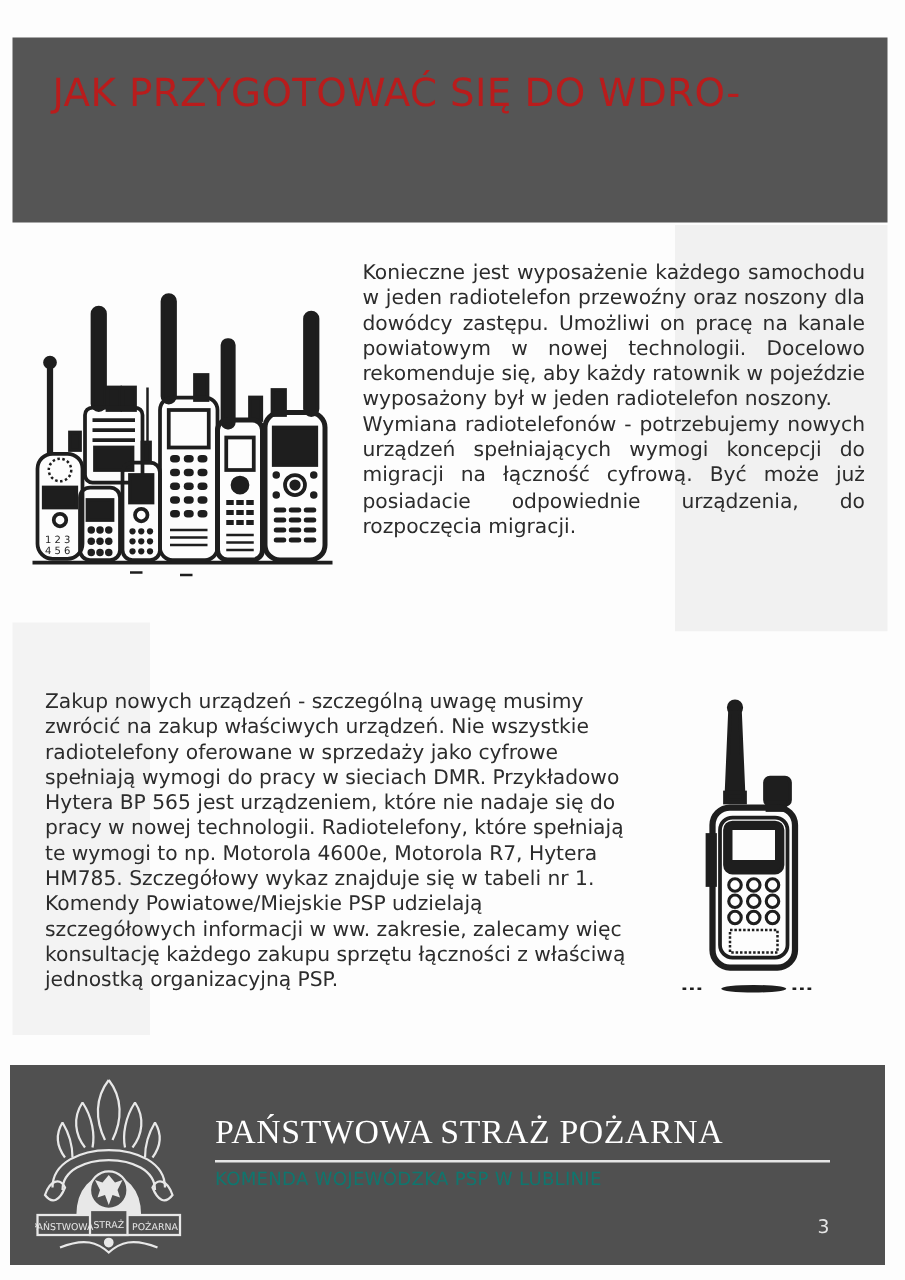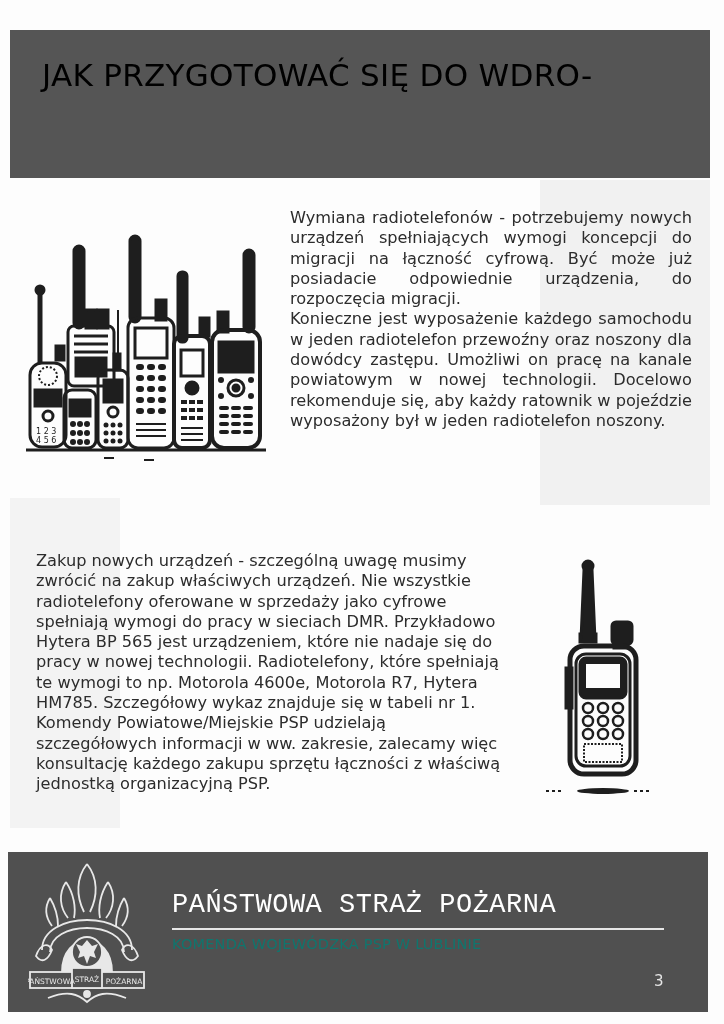--- a/index.html
+++ b/index.html
@@ -1,28 +1,28 @@
 <!DOCTYPE html>
 <html><head>
 <meta charset="utf-8">
 <style>
   html,body{margin:0;padding:0;}
   body{width:724px;height:1024px;background:#fdfdfd;position:relative;overflow:hidden;font-family:"DejaVu Sans","Liberation Sans",sans-serif;color:#2a2a2a;}
   .header-band{position:absolute;left:10px;top:30px;width:700px;height:148px;background:#555555;}
-  .header-title{position:absolute;left:42px;top:52px;width:660px;color:#000000;font-family:"DejaVu Sans",sans-serif;font-size:31px;line-height:46px;letter-spacing:0.3px;font-weight:normal;}
+  .header-title{position:absolute;left:42px;top:52px;width:660px;color:#b91c1c;font-family:"DejaVu Sans",sans-serif;font-size:31px;line-height:46px;letter-spacing:0.3px;font-weight:normal;}
   .shade-right{position:absolute;left:540px;top:180px;width:170px;height:325px;background:#f1f1f1;}
   .shade-left{position:absolute;left:10px;top:498px;width:110px;height:330px;background:#f3f3f3;}
   .para{position:absolute;font-size:16.2px;line-height:20.3px;color:#2c2c2c;}
   .para p{margin:0;}
   .para1{left:290px;top:208px;width:402px;text-align:justify;}
   .para2{left:36px;top:551px;width:476px;}
   .illus1{position:absolute;left:22px;top:228px;width:248px;height:236px;}
   .illus2{position:absolute;left:540px;top:558px;width:115px;height:240px;}
   .footer-band{position:absolute;left:8px;top:852px;width:700px;height:160px;background:#505050;}
-  .footer-title{position:absolute;left:172px;top:890px;color:#ffffff;font-size:27px;letter-spacing:0.5px;font-family:Liberation Mono, monospace;}
+  .footer-title{position:absolute;left:172px;top:890px;color:#ffffff;font-size:27px;letter-spacing:0.5px;font-family:Liberation Serif, serif;}
   .footer-rule{position:absolute;left:172px;top:928px;width:492px;height:2px;background:#e6e6e6;}
   .footer-sub{position:absolute;left:172px;top:936px;color:#0f766e;font-size:14.5px;letter-spacing:0.2px;}
   .page-num{position:absolute;left:654px;top:972px;color:#e6e6e6;font-size:15px;}
   .emblem{position:absolute;left:28px;top:860px;width:118px;height:150px;}
   .dot{position:absolute;left:24px;top:48px;width:3px;height:3px;background:#bbb;border-radius:50%;}
 </style>
 </head>
 <body>
 
 <div class="dot"></div>
@@ -158,22 +158,22 @@
         <rect x="209" y="194" width="10" height="4" rx="2"></rect>
         <rect x="221" y="194" width="10" height="4" rx="2"></rect>
       <rect x="197" y="202" width="10" height="4" rx="2"></rect>
         <rect x="209" y="202" width="10" height="4" rx="2"></rect>
         <rect x="221" y="202" width="10" height="4" rx="2"></rect>
     </g>
   </g>
 </svg>
 
 <div class="para para1">
+  <p>Konieczne jest wyposażenie każdego samochodu w  jeden radiotelefon przewoźny oraz noszony dla dowódcy zastępu. Umożliwi on pracę na kanale powiatowym w nowej technologii. Docelowo rekomenduje się, aby każdy ratownik w pojeździe wyposażony był w jeden radiotelefon noszony.</p>
   <p>Wymiana radiotelefonów - potrzebujemy nowych urządzeń spełniających wymogi koncepcji do migracji na łączność cyfrową. Być może już posiadacie odpowiednie urządzenia, do rozpoczęcia migracji.</p>
-  <p>Konieczne jest wyposażenie każdego samochodu w  jeden radiotelefon przewoźny oraz noszony dla dowódcy zastępu. Umożliwi on pracę na kanale powiatowym w nowej technologii. Docelowo rekomenduje się, aby każdy ratownik w pojeździe wyposażony był w jeden radiotelefon noszony.</p>
 </div>
 
 <div class="para para2">
   <p>Zakup nowych urządzeń - szczególną uwagę musimy zwrócić na zakup właściwych urządzeń. Nie wszystkie radiotelefony oferowane w sprzedaży jako cyfrowe spełniają wymogi do pracy w  sieciach DMR. Przykładowo Hytera BP 565 jest urządzeniem, które nie nadaje się do pracy w nowej technologii. Radiotelefony, które spełniają te wymogi to np. Motorola 4600e, Motorola R7, Hytera HM785. Szczegółowy wykaz znajduje się w tabeli nr 1.</p>
   <p>Komendy Powiatowe/Miejskie PSP udzielają szczegółowych informacji w ww. zakresie, zalecamy więc konsultację każdego zakupu sprzętu łączności z właściwą jednostką organizacyjną PSP.</p>
 </div>
 
 <svg class="illus2" viewBox="0 0 115 240">
   <g fill="none" stroke="#1e1e1e" stroke-width="3">
     <circle cx="48" cy="8" r="5" fill="#1e1e1e"></circle>

